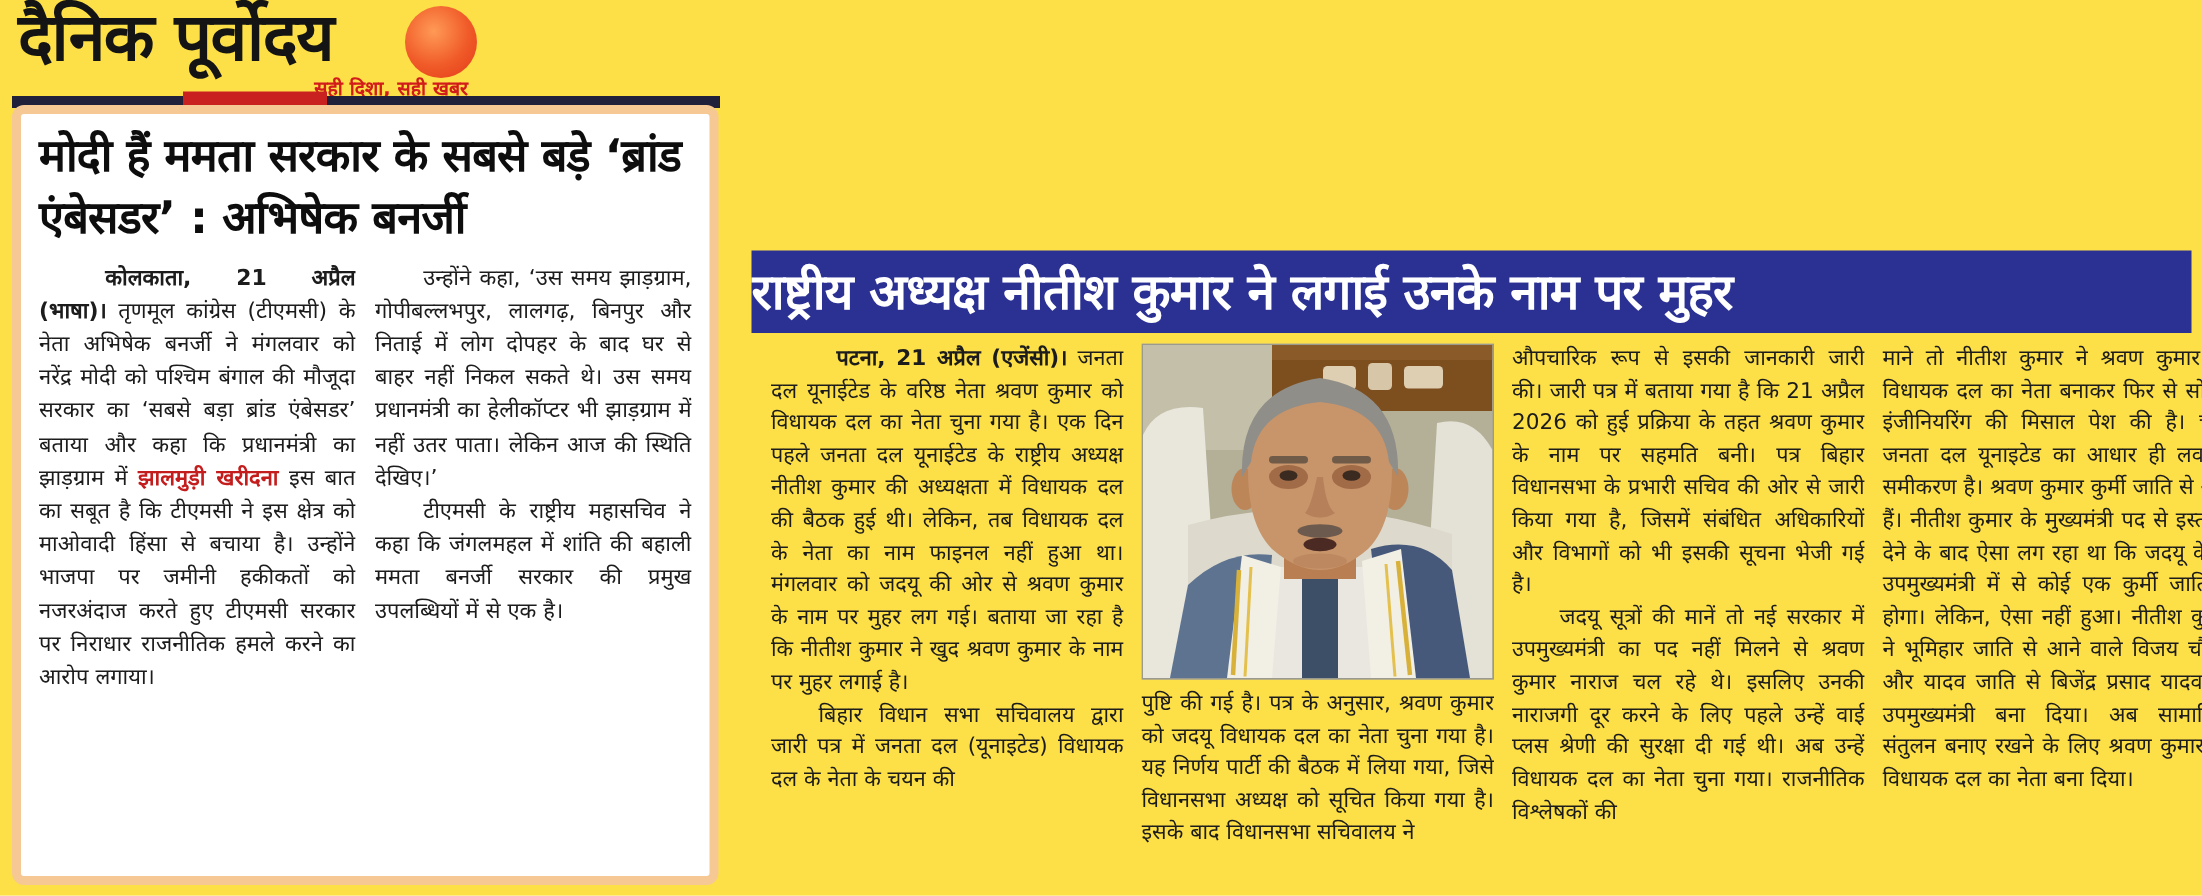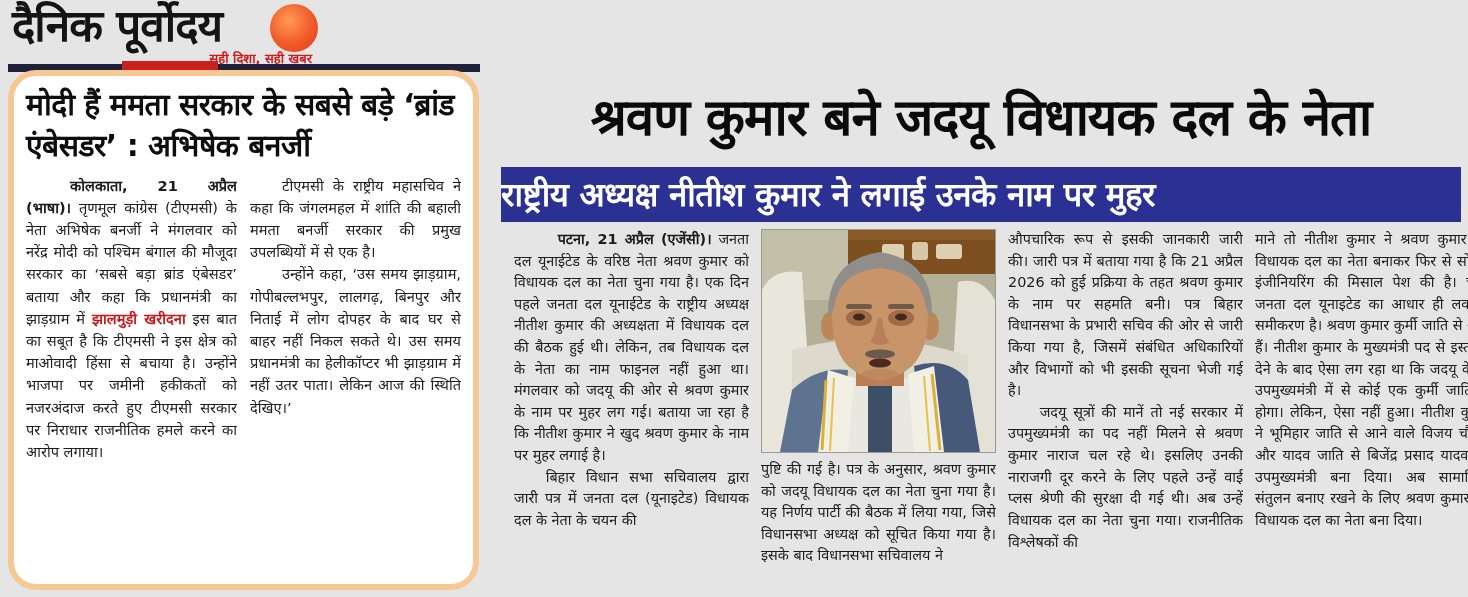--- a/index.html
+++ b/index.html
@@ -1,17 +1,17 @@
 <!DOCTYPE html>
 <html><head>
 <meta charset="utf-8">
 <style>
   html,body{margin:0;padding:0;}
   .page{
-    position:relative;width:1468px;height:597px;background:#e5e5e5;
+    position:relative;width:1468px;height:597px;background:#fde047;
     font-family:"DejaVu Sans",sans-serif;color:#1c1c1c;overflow:hidden;
   }
   
   .masthead{position:absolute;left:12px;top:2px;width:470px;height:68px;}
   .masthead-circle{
     position:absolute;left:258px;top:2px;width:48px;height:48px;border-radius:50%;
     background:radial-gradient(circle at 40% 35%, #ff9a55 0%, #f05a28 55%, #e23a18 100%);
   }
   .masthead-title{
     position:absolute;left:0;top:0;font-size:44px;font-weight:800;color:#141414;
@@ -19,21 +19,21 @@
   }
   .masthead-tagline{
     position:absolute;left:120px;top:47px;width:180px;text-align:right;
     font-size:13px;font-weight:700;color:#d21b1b;white-space:nowrap;
   }
   .masthead-rule{position:absolute;left:-4px;top:62px;width:472px;height:8px;background:#20203b;}
   .masthead-ribbon{position:absolute;left:110px;top:59px;width:96px;height:11px;background:#c92020;}
   
   .left-box{
     position:absolute;left:8px;top:70px;width:471px;height:520px;
-    border:6px solid #f6c894;border-radius:28px;background:#fff;
+    border:6px solid #f6c894;border-radius:8px;background:#fff;
     box-sizing:border-box;padding:8px 12px 6px 12px;overflow:hidden;
   }
   .left-headline{
     font-size:30px;font-weight:800;color:#0d0d0d;line-height:1.38;
     letter-spacing:-0.5px;margin:0 0 8px 0;
   }
   .left-cols{display:flex;gap:13px;}
   .left-col{flex:1;font-size:14.6px;line-height:1.52;text-align:justify;overflow:hidden;height:392px;}
   p.np{margin:0;text-indent:2.2em;}
   p.cont{margin:0;text-indent:0;}
@@ -73,27 +73,26 @@
     <div class="masthead-ribbon"></div>
   </div>
 
   <div class="left-box">
     <h2 class="left-headline">मोदी हैं ममता सरकार के सबसे बड़े ‘ब्रांड एंबेसडर’ : अभिषेक बनर्जी</h2>
     <div class="left-cols">
       <div class="left-col">
         <p class="np"><span class="dateline">कोलकाता, 21 अप्रैल (भाषा)।</span><span> तृणमूल कांग्रेस (टीएमसी) के नेता अभिषेक बनर्जी ने मंगलवार को नरेंद्र मोदी को पश्चिम बंगाल की मौजूदा सरकार का ‘सबसे बड़ा ब्रांड एंबेसडर’ बताया और कहा कि प्रधानमंत्री का झाड़ग्राम में </span><span class="hl-red">झालमुड़ी खरीदना</span><span> इस बात का सबूत है कि टीएमसी ने इस क्षेत्र को माओवादी हिंसा से बचाया है। उन्होंने भाजपा पर जमीनी हकीकतों को नजरअंदाज करते हुए टीएमसी सरकार पर निराधार राजनीतिक हमले करने का आरोप लगाया।</span></p>
       </div>
       <div class="left-col">
+        <p class="np">उन्होंने कहा, ‘उस समय झाड़ग्राम, गोपीबल्लभपुर, लालगढ़, बिनपुर और निताई में लोग दोपहर के बाद घर से बाहर नहीं निकल सकते थे। उस समय प्रधानमंत्री का हेलीकॉप्टर भी झाड़ग्राम में नहीं उतर पाता। लेकिन आज की स्थिति देखिए।’</p>
         <p class="np">टीएमसी के राष्ट्रीय महासचिव ने कहा कि जंगलमहल में शांति की बहाली ममता बनर्जी सरकार की प्रमुख उपलब्धियों में से एक है।</p>
-        <p class="np">उन्होंने कहा, ‘उस समय झाड़ग्राम, गोपीबल्लभपुर, लालगढ़, बिनपुर और निताई में लोग दोपहर के बाद घर से बाहर नहीं निकल सकते थे। उस समय प्रधानमंत्री का हेलीकॉप्टर भी झाड़ग्राम में नहीं उतर पाता। लेकिन आज की स्थिति देखिए।’</p>
       </div>
     </div>
   </div>
 
-  <div class="main-headline">श्रवण कुमार बने जदयू विधायक दल के नेता</div>
   <div class="sub-bar">राष्ट्रीय अध्यक्ष नीतीश कुमार ने लगाई उनके नाम पर मुहर</div>
 
   <div class="main-cols">
     <div class="main-col">
       <p class="np"><span class="dateline">पटना, 21 अप्रैल (एजेंसी)।</span><span> जनता दल यूनाईटेड के वरिष्ठ नेता श्रवण कुमार को विधायक दल का नेता चुना गया है। एक दिन पहले जनता दल यूनाईटेड के राष्ट्रीय अध्यक्ष नीतीश कुमार की अध्यक्षता में विधायक दल की बैठक हुई थी। लेकिन, तब विधायक दल के नेता का नाम फाइनल नहीं हुआ था। मंगलवार को जदयू की ओर से श्रवण कुमार के नाम पर मुहर लग गई। बताया जा रहा है कि नीतीश कुमार ने खुद श्रवण कुमार के नाम पर मुहर लगाई है।</span></p>
       <p class="np">बिहार विधान सभा सचिवालय द्वारा जारी पत्र में जनता दल (यूनाइटेड) विधायक दल के नेता के चयन की</p>
     </div>
 
     <div class="main-col">
       <div class="photo-frame">

